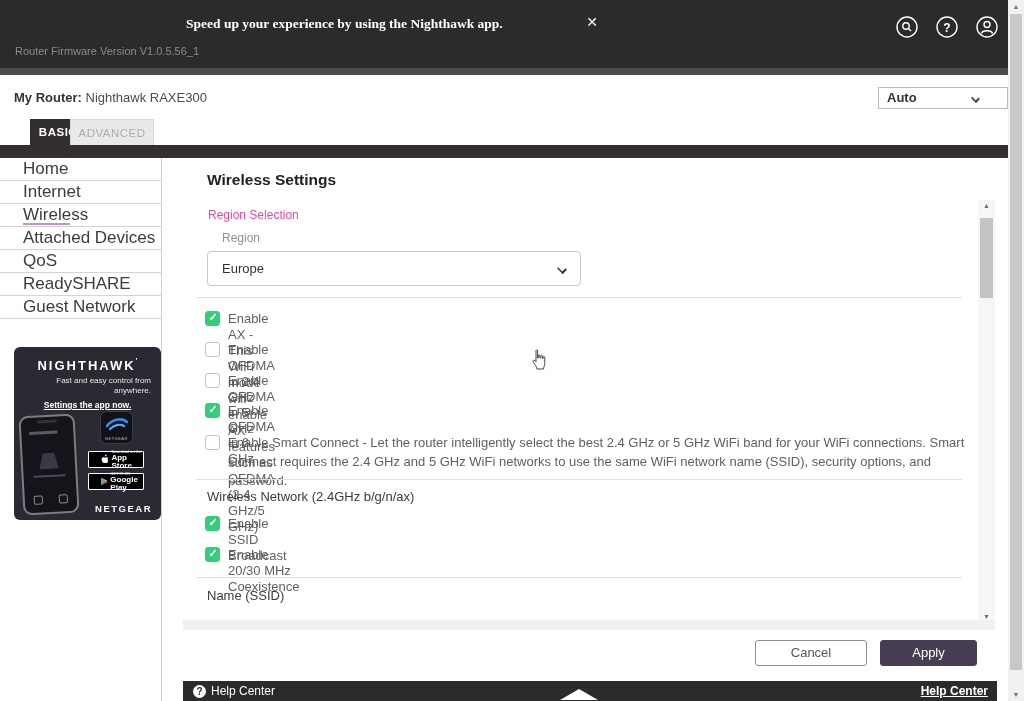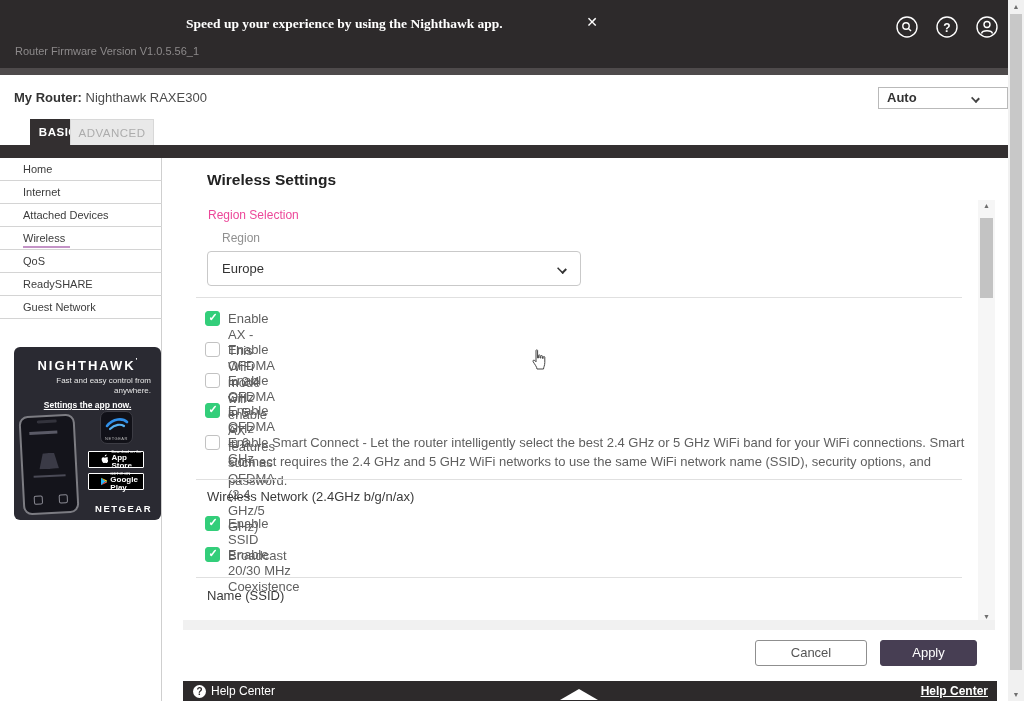--- a/index.html
+++ b/index.html
@@ -28,21 +28,21 @@
   .mode-select .chev { position:absolute; right:28px; top:7px; width:7px; height:7px; border-right:2px solid #444; border-bottom:2px solid #444; transform:rotate(45deg) scale(1,0.8); }
 
   
   .tab { top:119px; height:26px; font-size:11.5px; text-align:center; line-height:26px; letter-spacing:0.5px; cursor:pointer; }
   .tab-basic { left:30px; width:56px; background:#332f30; color:#fff; font-weight:700; }
   .tab-advanced { left:70px; width:84px; background:#e9e9e9; color:#acacac; border:1px solid #d8d8d8; border-bottom:none; }
   .tab-strip { left:0; top:145px; width:1008px; height:13px; background:#332f30; }
 
   
   .sidebar { left:0; top:158px; width:162px; height:543px; background:#fff; border-right:1px solid #cfcfcf; }
-  .menu-item { position:relative; height:23px; line-height:22px; padding-left:23px; font-size:11px; color:#3c3c3c; border-bottom:1px solid #d4d4d4; cursor:pointer; margin:0 0 0 0; width:162px; }
+  .menu-item { position:relative; height:23px; line-height:22px; padding-left:23px; font-size:17px; color:#3c3c3c; border-bottom:1px solid #d4d4d4; cursor:pointer; margin:0 0 0 0; width:162px; }
   .menu-item .ul { display:none; }
   .menu-item.active .ul { display:block; position:absolute; left:23px; top:19px; height:2px; background:#c493c7; }
 
   
   .promo { left:14px; top:347px; width:147px; height:173px; background:#2a2a32; border-radius:6px; overflow:hidden; }
   .promo-logo { left:0; top:10px; width:147px; text-align:center; color:#fff; font-size:13px; font-weight:700; letter-spacing:2px; }
   .promo-logo .logo-mark { font-size:7px; vertical-align:7px; }
   .promo-tag { left:10px; top:29px; width:127px; text-align:right; color:#e6e6e6; font-size:8px; line-height:10px; }
   .promo-dl { left:0; top:53px; width:147px; text-align:center; color:#fff; font-size:8.5px; font-weight:700; text-decoration:underline; cursor:pointer; }
   .phone { left:7px; top:68px; width:56px; height:99px; background:#14141b; border:2px solid #7c7c82; border-radius:9px; transform:rotate(-3deg); }
@@ -147,22 +147,22 @@
   <span class="chev"></span>
 </div>
 
 <div class="abs tab tab-basic">BASIC</div>
 <div class="abs tab tab-advanced">ADVANCED</div>
 <div class="abs tab-strip"></div>
 
 <div class="abs sidebar">
   <div class="menu-item"><span>Home</span></div>
   <div class="menu-item"><span>Internet</span></div>
+  <div class="menu-item active"><span>Wireless</span><span class="ul" style="width:47px"></span></div>
   <div class="menu-item"><span>Attached Devices</span></div>
-  <div class="menu-item active"><span>Wireless</span><span class="ul" style="width:47px"></span></div>
   <div class="menu-item"><span>QoS</span></div>
   <div class="menu-item"><span>ReadySHARE</span></div>
   <div class="menu-item"><span>Guest Network</span></div>
 </div>
 
 <div class="abs promo">
   <div class="abs promo-logo"><span>NIGHTHAWK</span><span class="logo-mark">’</span></div>
   <div class="abs promo-tag">Fast and easy control from anywhere.</div>
   <div class="abs promo-dl">Settings the app now.</div>
 

